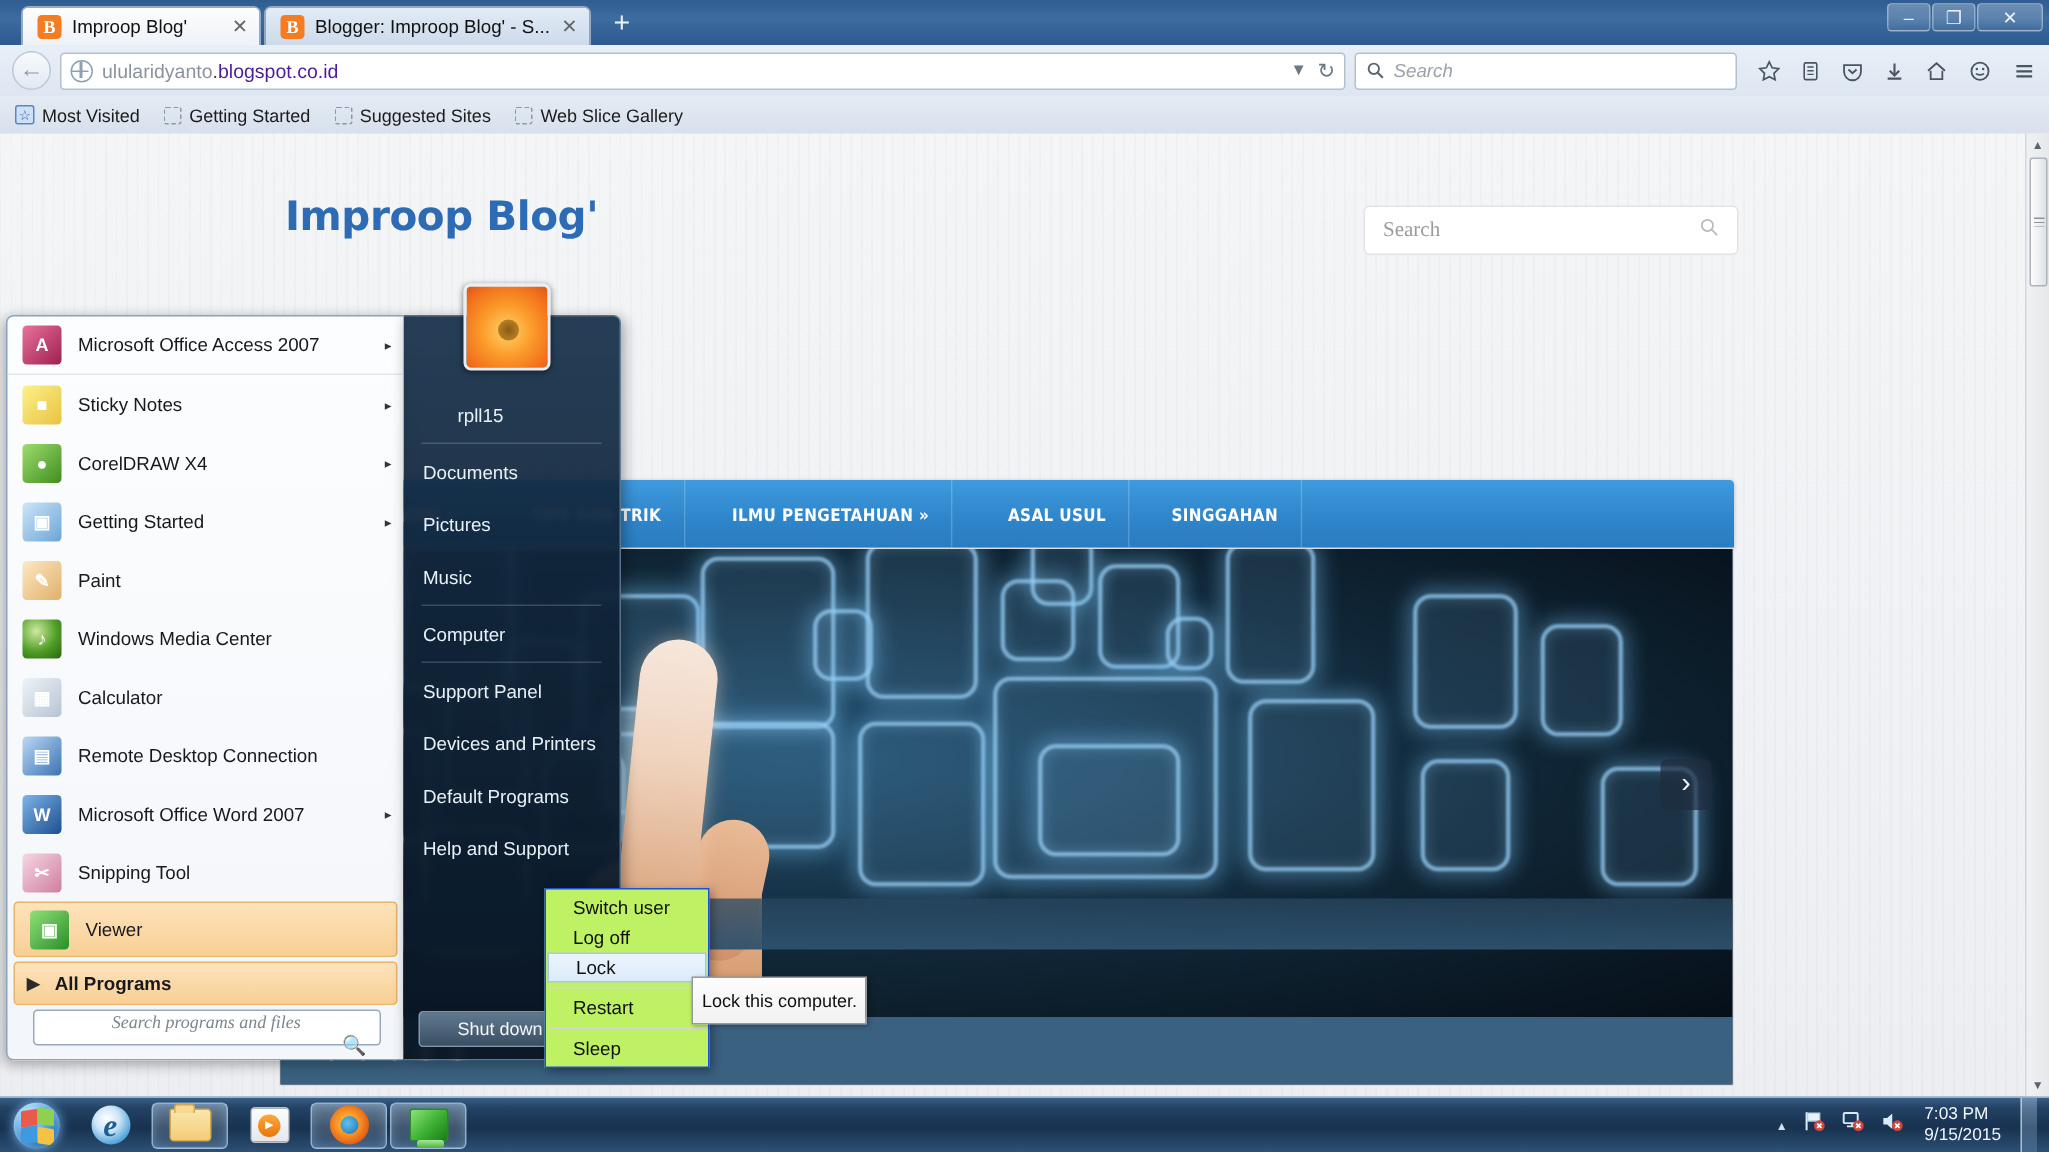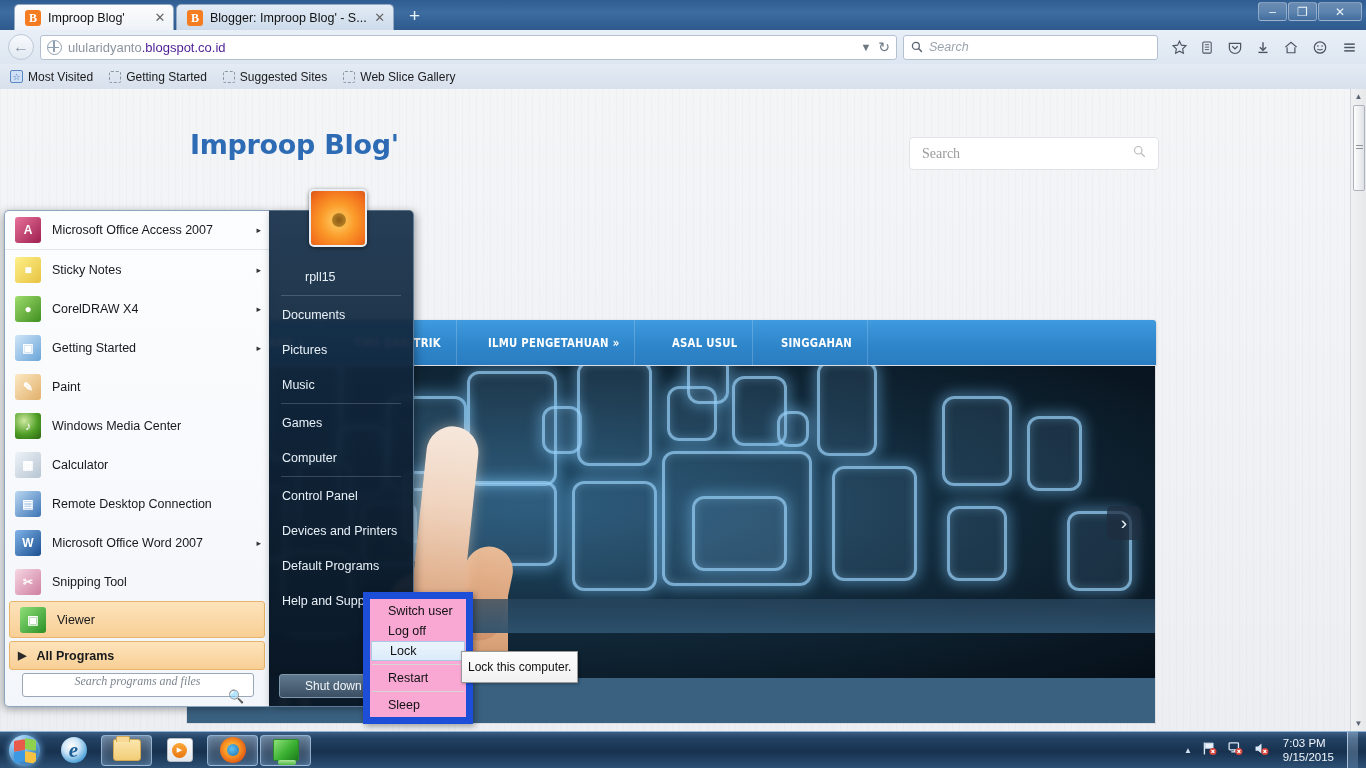--- a/index.html
+++ b/index.html
@@ -195,21 +195,21 @@
              font-size: 12px; color: #f2f6fa;
              background: linear-gradient(to bottom,#60798f,#3b4f63);
              border: 1px solid #7f97ad; border-radius: 3px 0 0 3px; }
   .sm-shutarrow { height: 24px; width: 21px; display: flex; align-items: center; justify-content: center;
                   font-size: 9px; color: #f2f6fa;
                   background: linear-gradient(to bottom,#60798f,#3b4f63);
                   border: 1px solid #7f97ad; border-left: none; border-radius: 0 3px 3px 0; }
 
   
   #shutmenu { position: absolute; left: 363px; top: 592px; width: 110px; z-index: 60;
-              background: #f9a8d4; border: 7px solid #1d4ed8;
+              background: #bef264; border: 1px solid #1d4ed8;
               box-shadow: 2px 2px 6px rgba(0,0,0,.35); padding: 2px 0; }
   .shm-item { height: 20px; display: flex; align-items: center; padding-left: 18px;
               font-size: 12.5px; color: #101010; }
   .shm-item.hl { background: linear-gradient(to bottom,#eaf4fd,#dcebfa); border: 1px solid #a9c8e8; margin: 0 1px; }
   .shm-sep { height: 1px; background: #d6d6d6; margin: 3px 2px; }
   #tooltip { position: absolute; left: 461px; top: 651px; height: 32px; z-index: 70;
              background: linear-gradient(to bottom,#fdfdfd,#f1f1f1); border: 1px solid #9a9a9a;
              box-shadow: 1px 1px 3px rgba(0,0,0,.3); display: flex; align-items: center;
              padding: 0 6px; font-size: 12px; color: #101010; }
 
@@ -524,24 +524,23 @@
     </div>
 
     <div class="sm-right">
       <div class="sm-avatar"></div>
       <div class="sm-ritem user">rpll15</div>
       <div class="sm-rsep"></div>
       <div class="sm-ritem">Documents</div>
       <div class="sm-ritem">Pictures</div>
       <div class="sm-ritem">Music</div>
       <div class="sm-rsep"></div>
-      <div class="sm-ritem">Games</div>
       <div class="sm-ritem">Computer</div>
       <div class="sm-rsep"></div>
-      <div class="sm-ritem">Control Panel</div>
+      <div class="sm-ritem">Support Panel</div>
       <div class="sm-ritem">Devices and Printers</div>
       <div class="sm-ritem">Default Programs</div>
       <div class="sm-ritem">Help and Support</div>
 
       <div class="sm-shutwrap">
         <div class="sm-shut">Shut down</div>
         <div class="sm-shutarrow">▸</div>
       </div>
     </div>
   </div>

